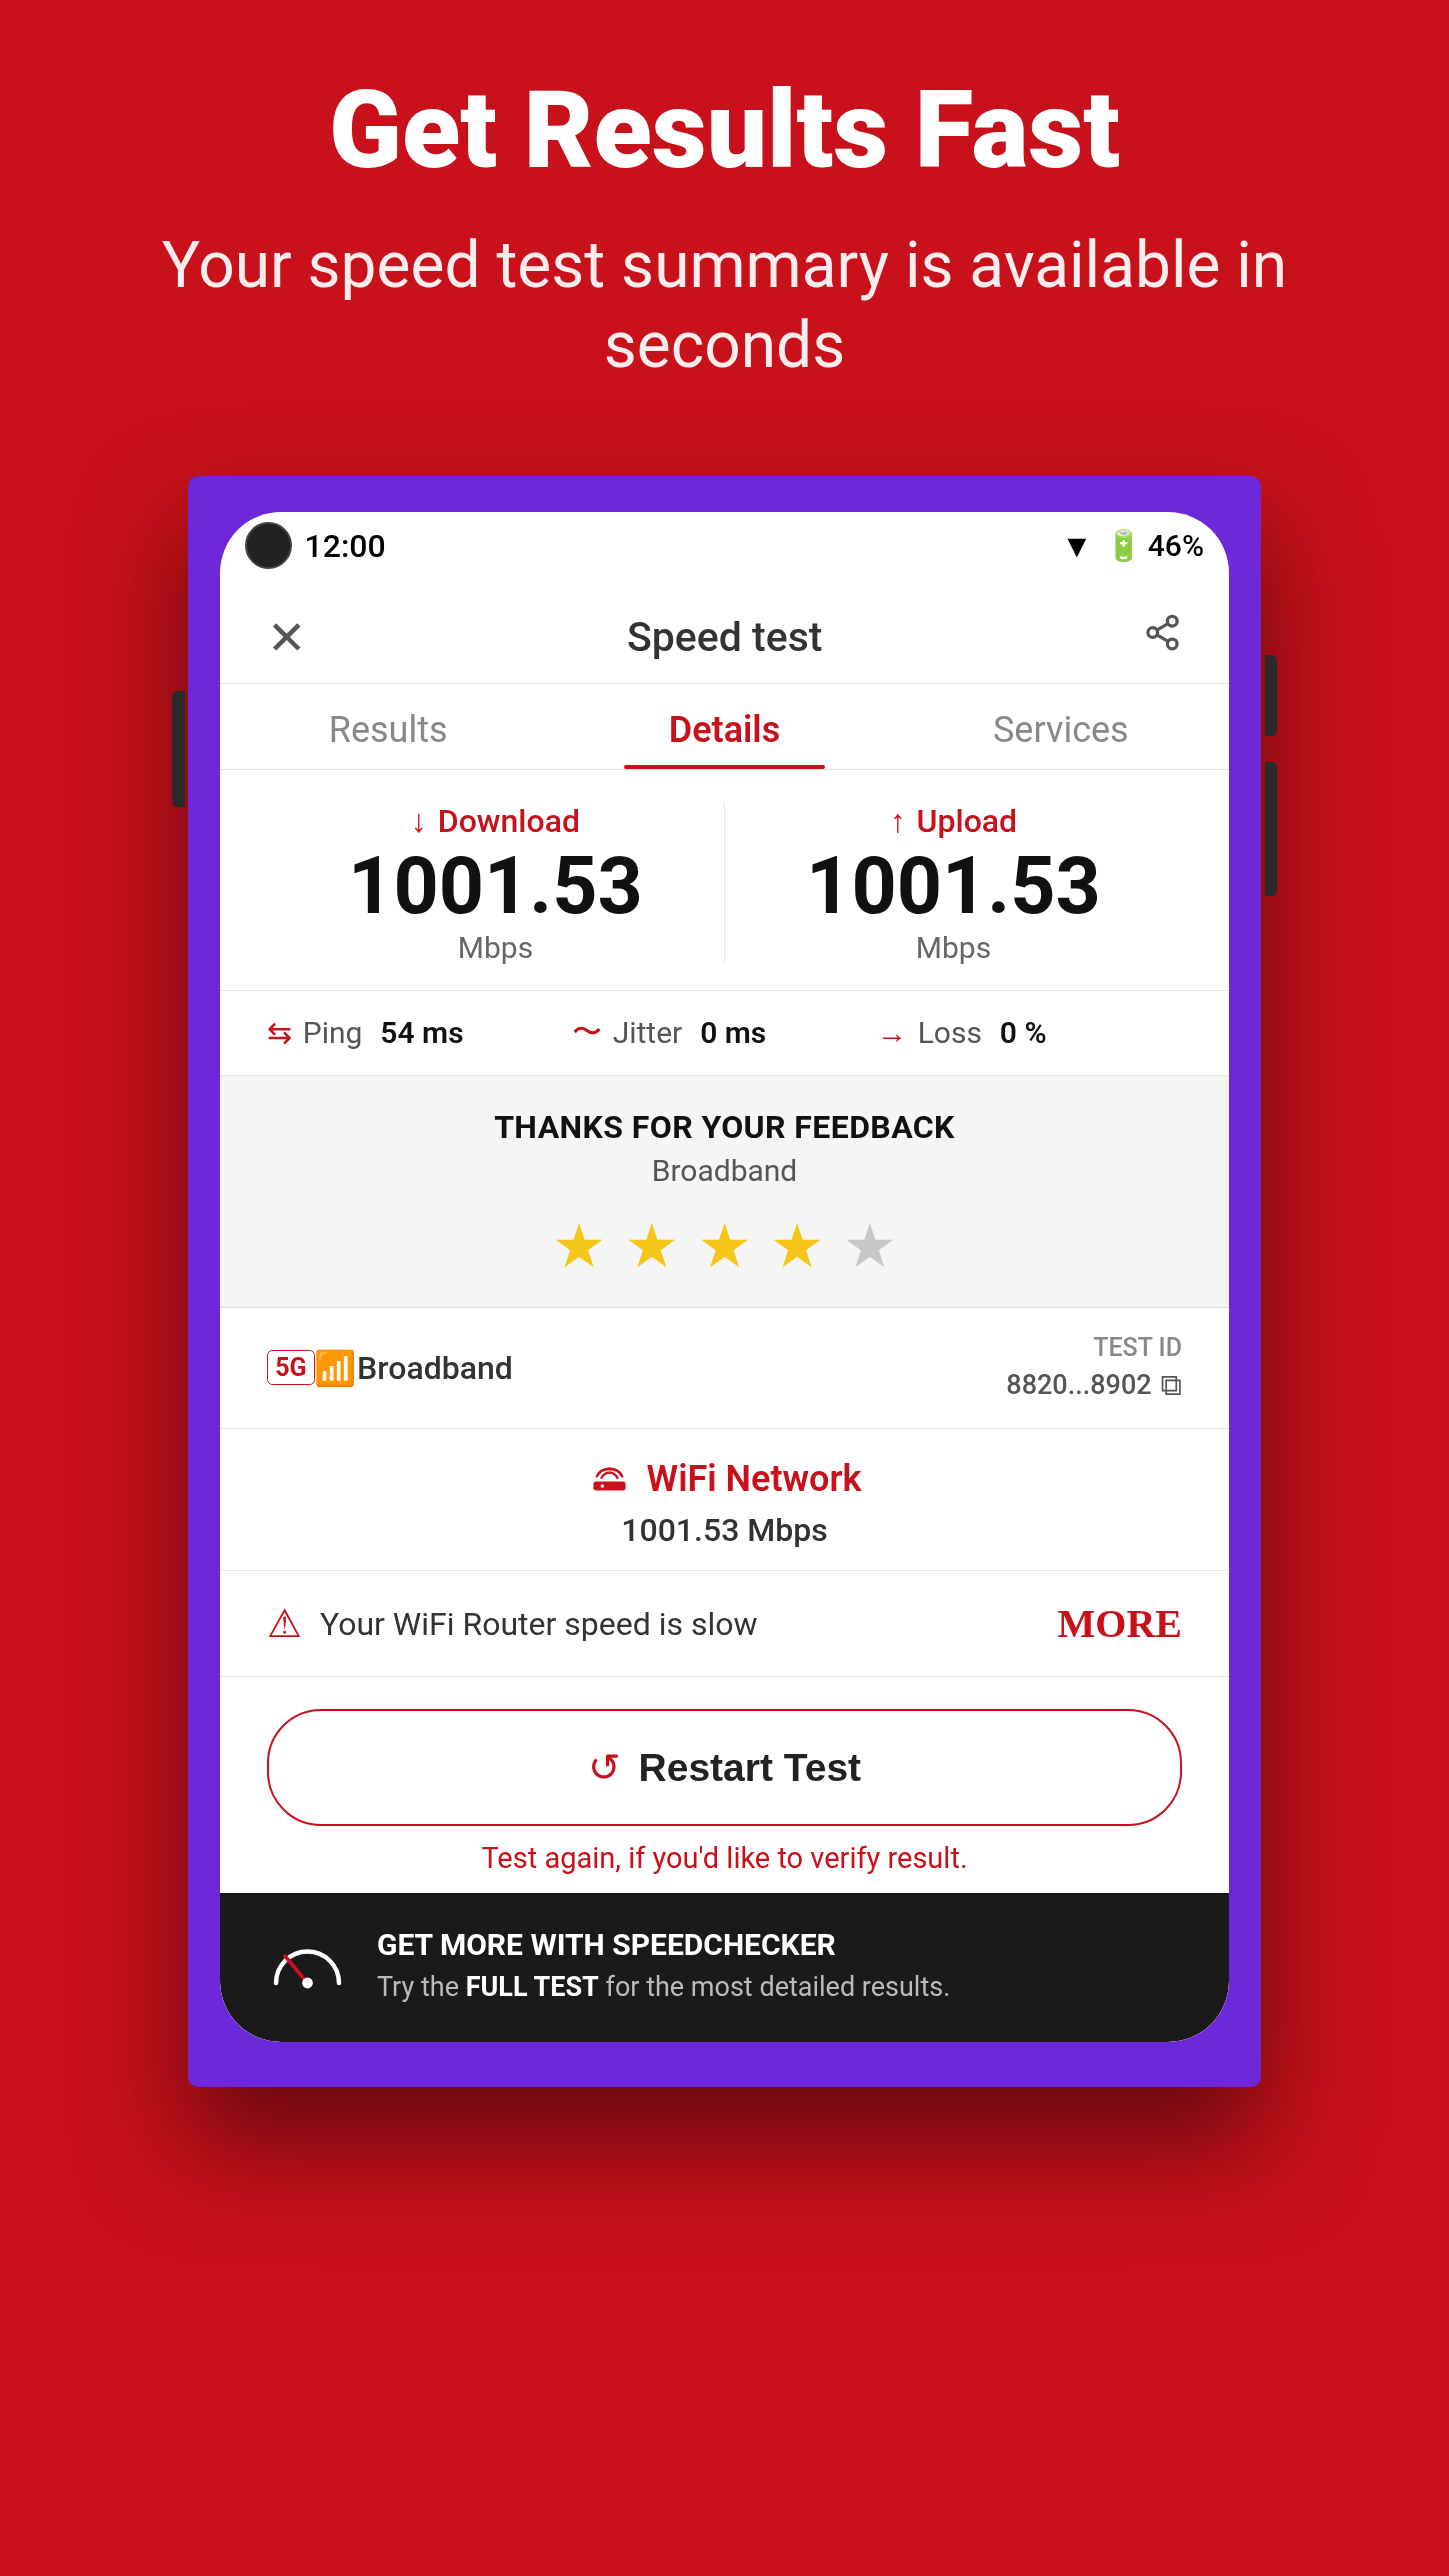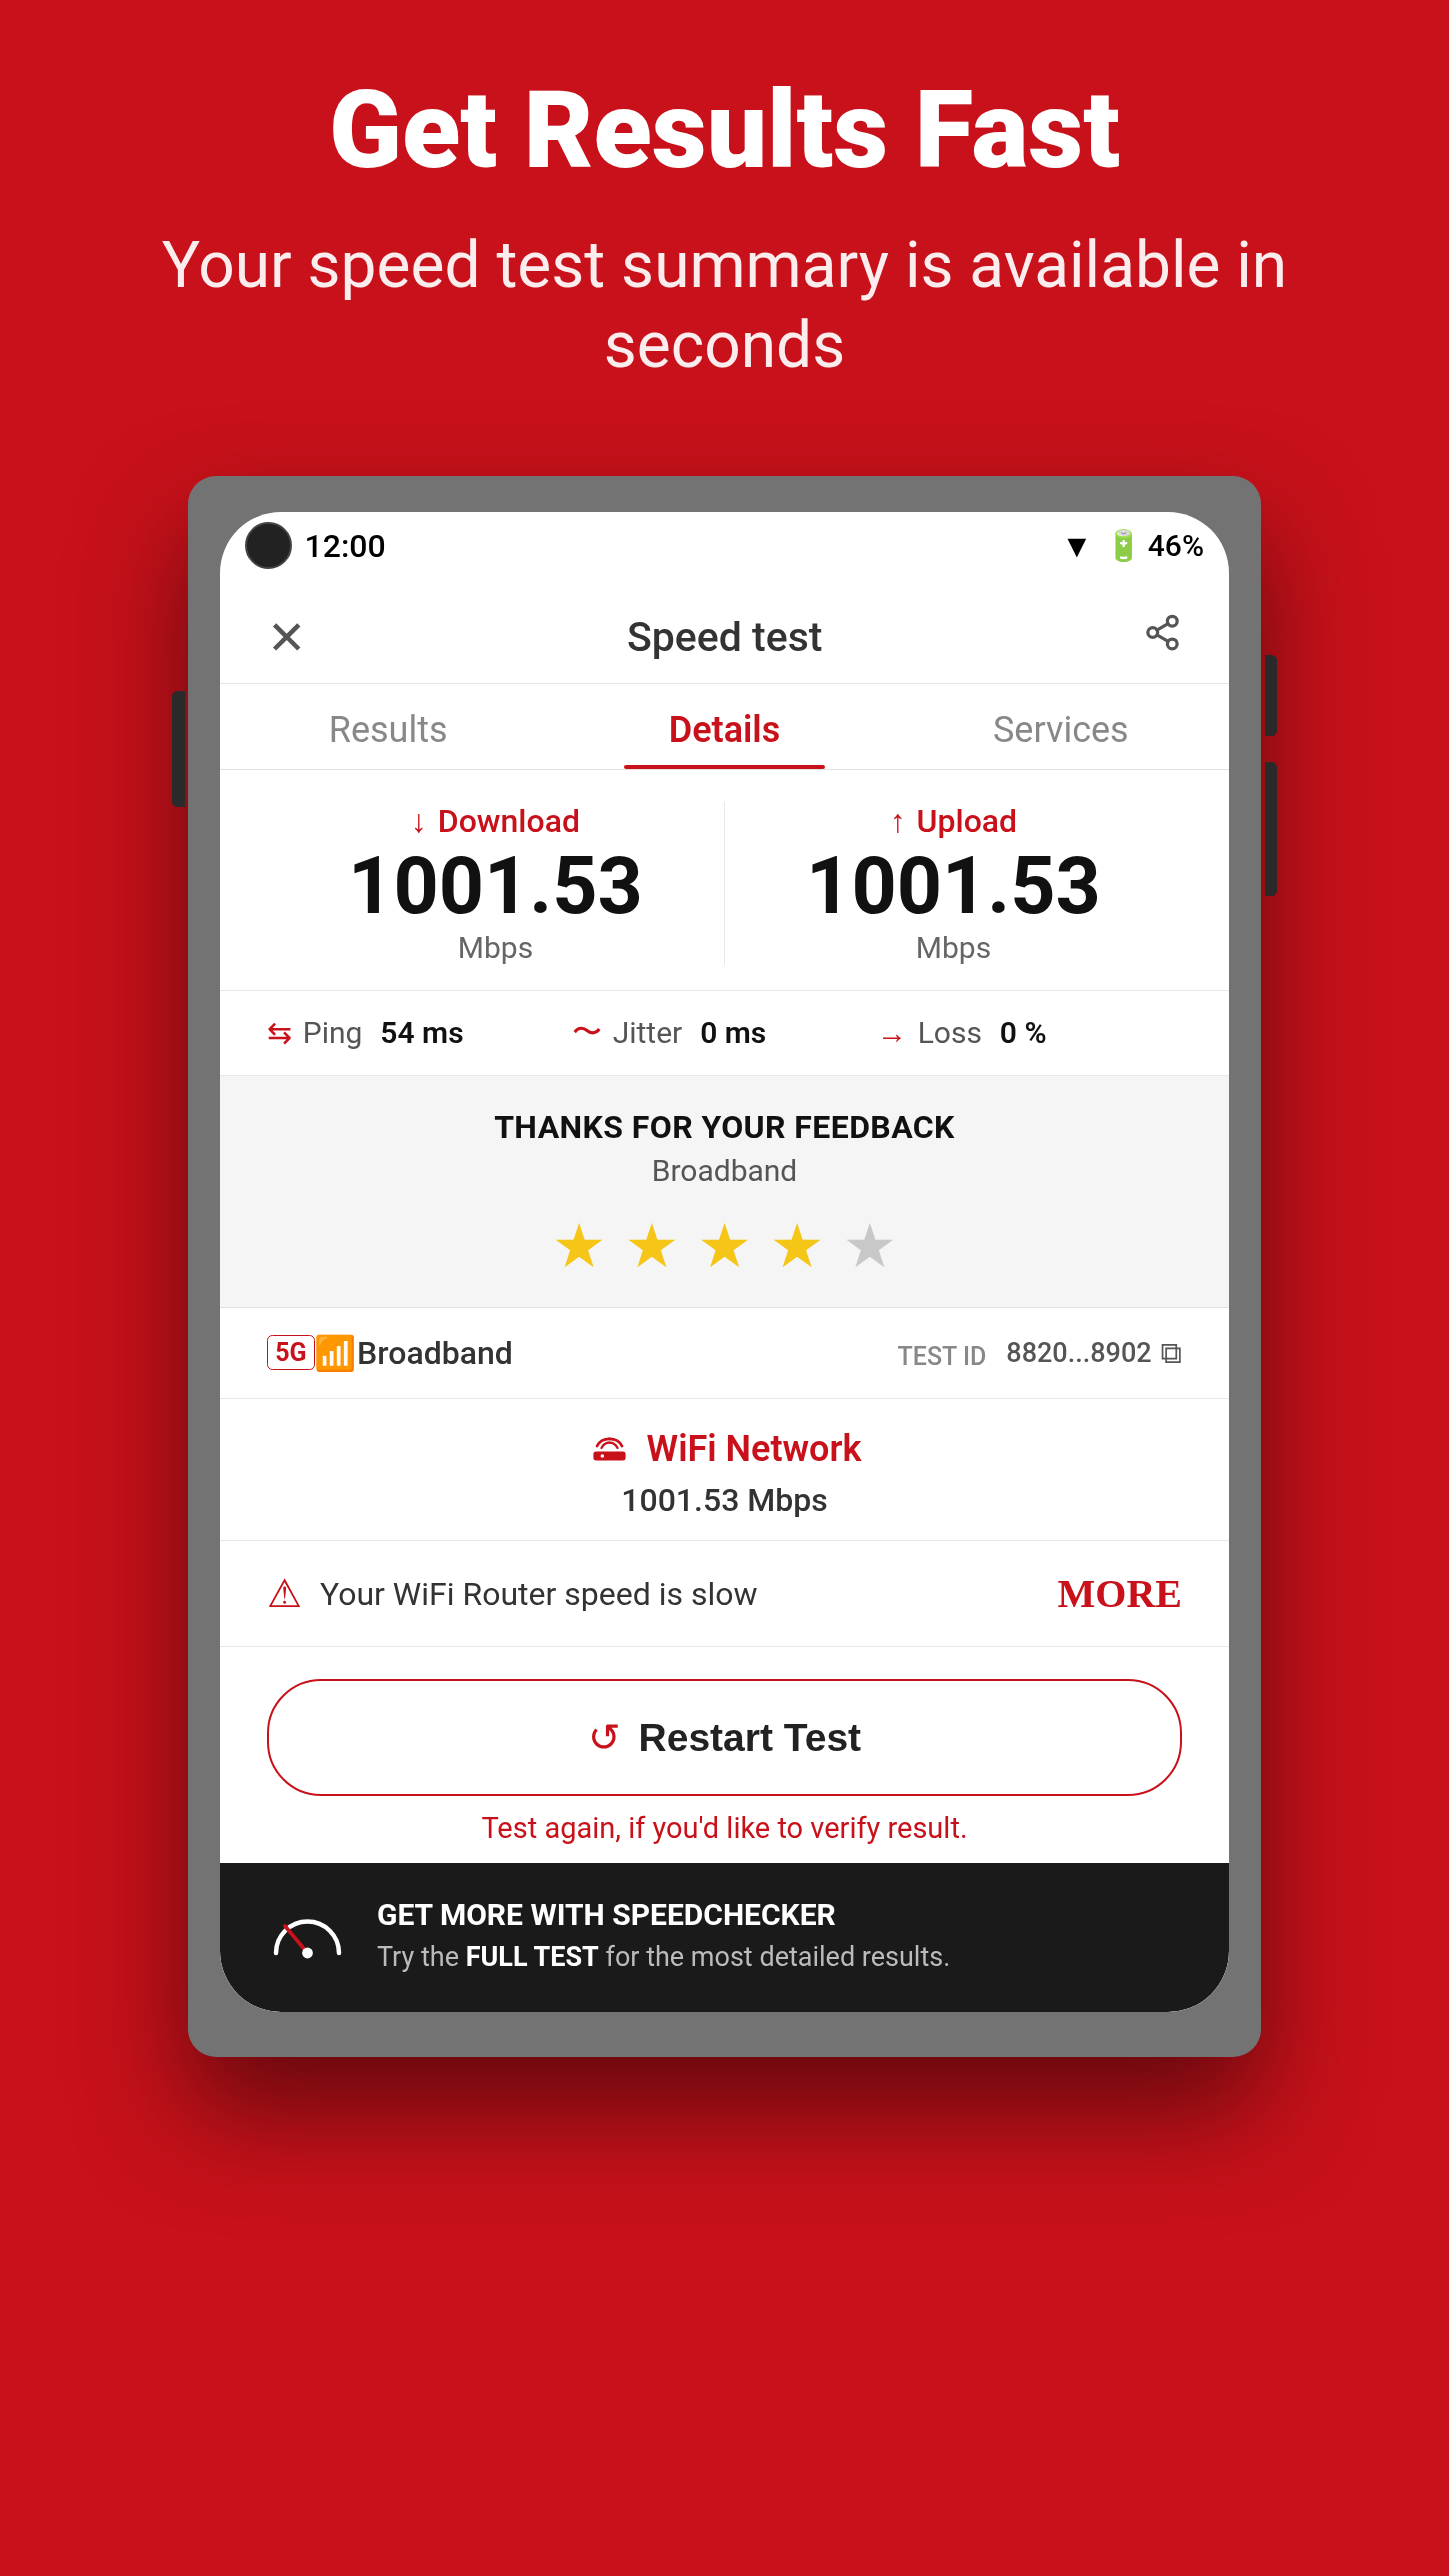--- a/index.html
+++ b/index.html
@@ -35,22 +35,22 @@
     }
 
     
     .phone-wrapper {
       width: 1073px;
       margin-top: 54px;
       position: relative;
     }
     .phone-shell {
       width: 100%;
-      background: #737373;
-      border-radius: 28px;
+      background: #6d28d9;
+      border-radius: 10px;
       padding: 36px 32px 45px;
       box-shadow: 0 54px 107px rgba(0,0,0,0.5);
       position: relative;
     }
     
     .phone-notch-bar {
       display: flex;
       align-items: center;
       justify-content: space-between;
       padding: 10.7px 25px 14.3px;
@@ -281,23 +281,23 @@
       font-size: 34px;
       color: #c8111a;
     }
     .network-name {
       font-size: 32px;
       font-weight: 500;
       color: #333;
     }
     .test-id-section {
       display: flex;
-      flex-direction: row;
+      flex-direction: column;
       align-items: flex-end;
-      gap: 20px;
+      gap: 5px;
     }
     .test-id-label {
       font-size: 25px;
       color: #888;
       font-weight: 500;
     }
     .test-id-value {
       font-size: 27px;
       font-weight: 500;
       color: #555;

